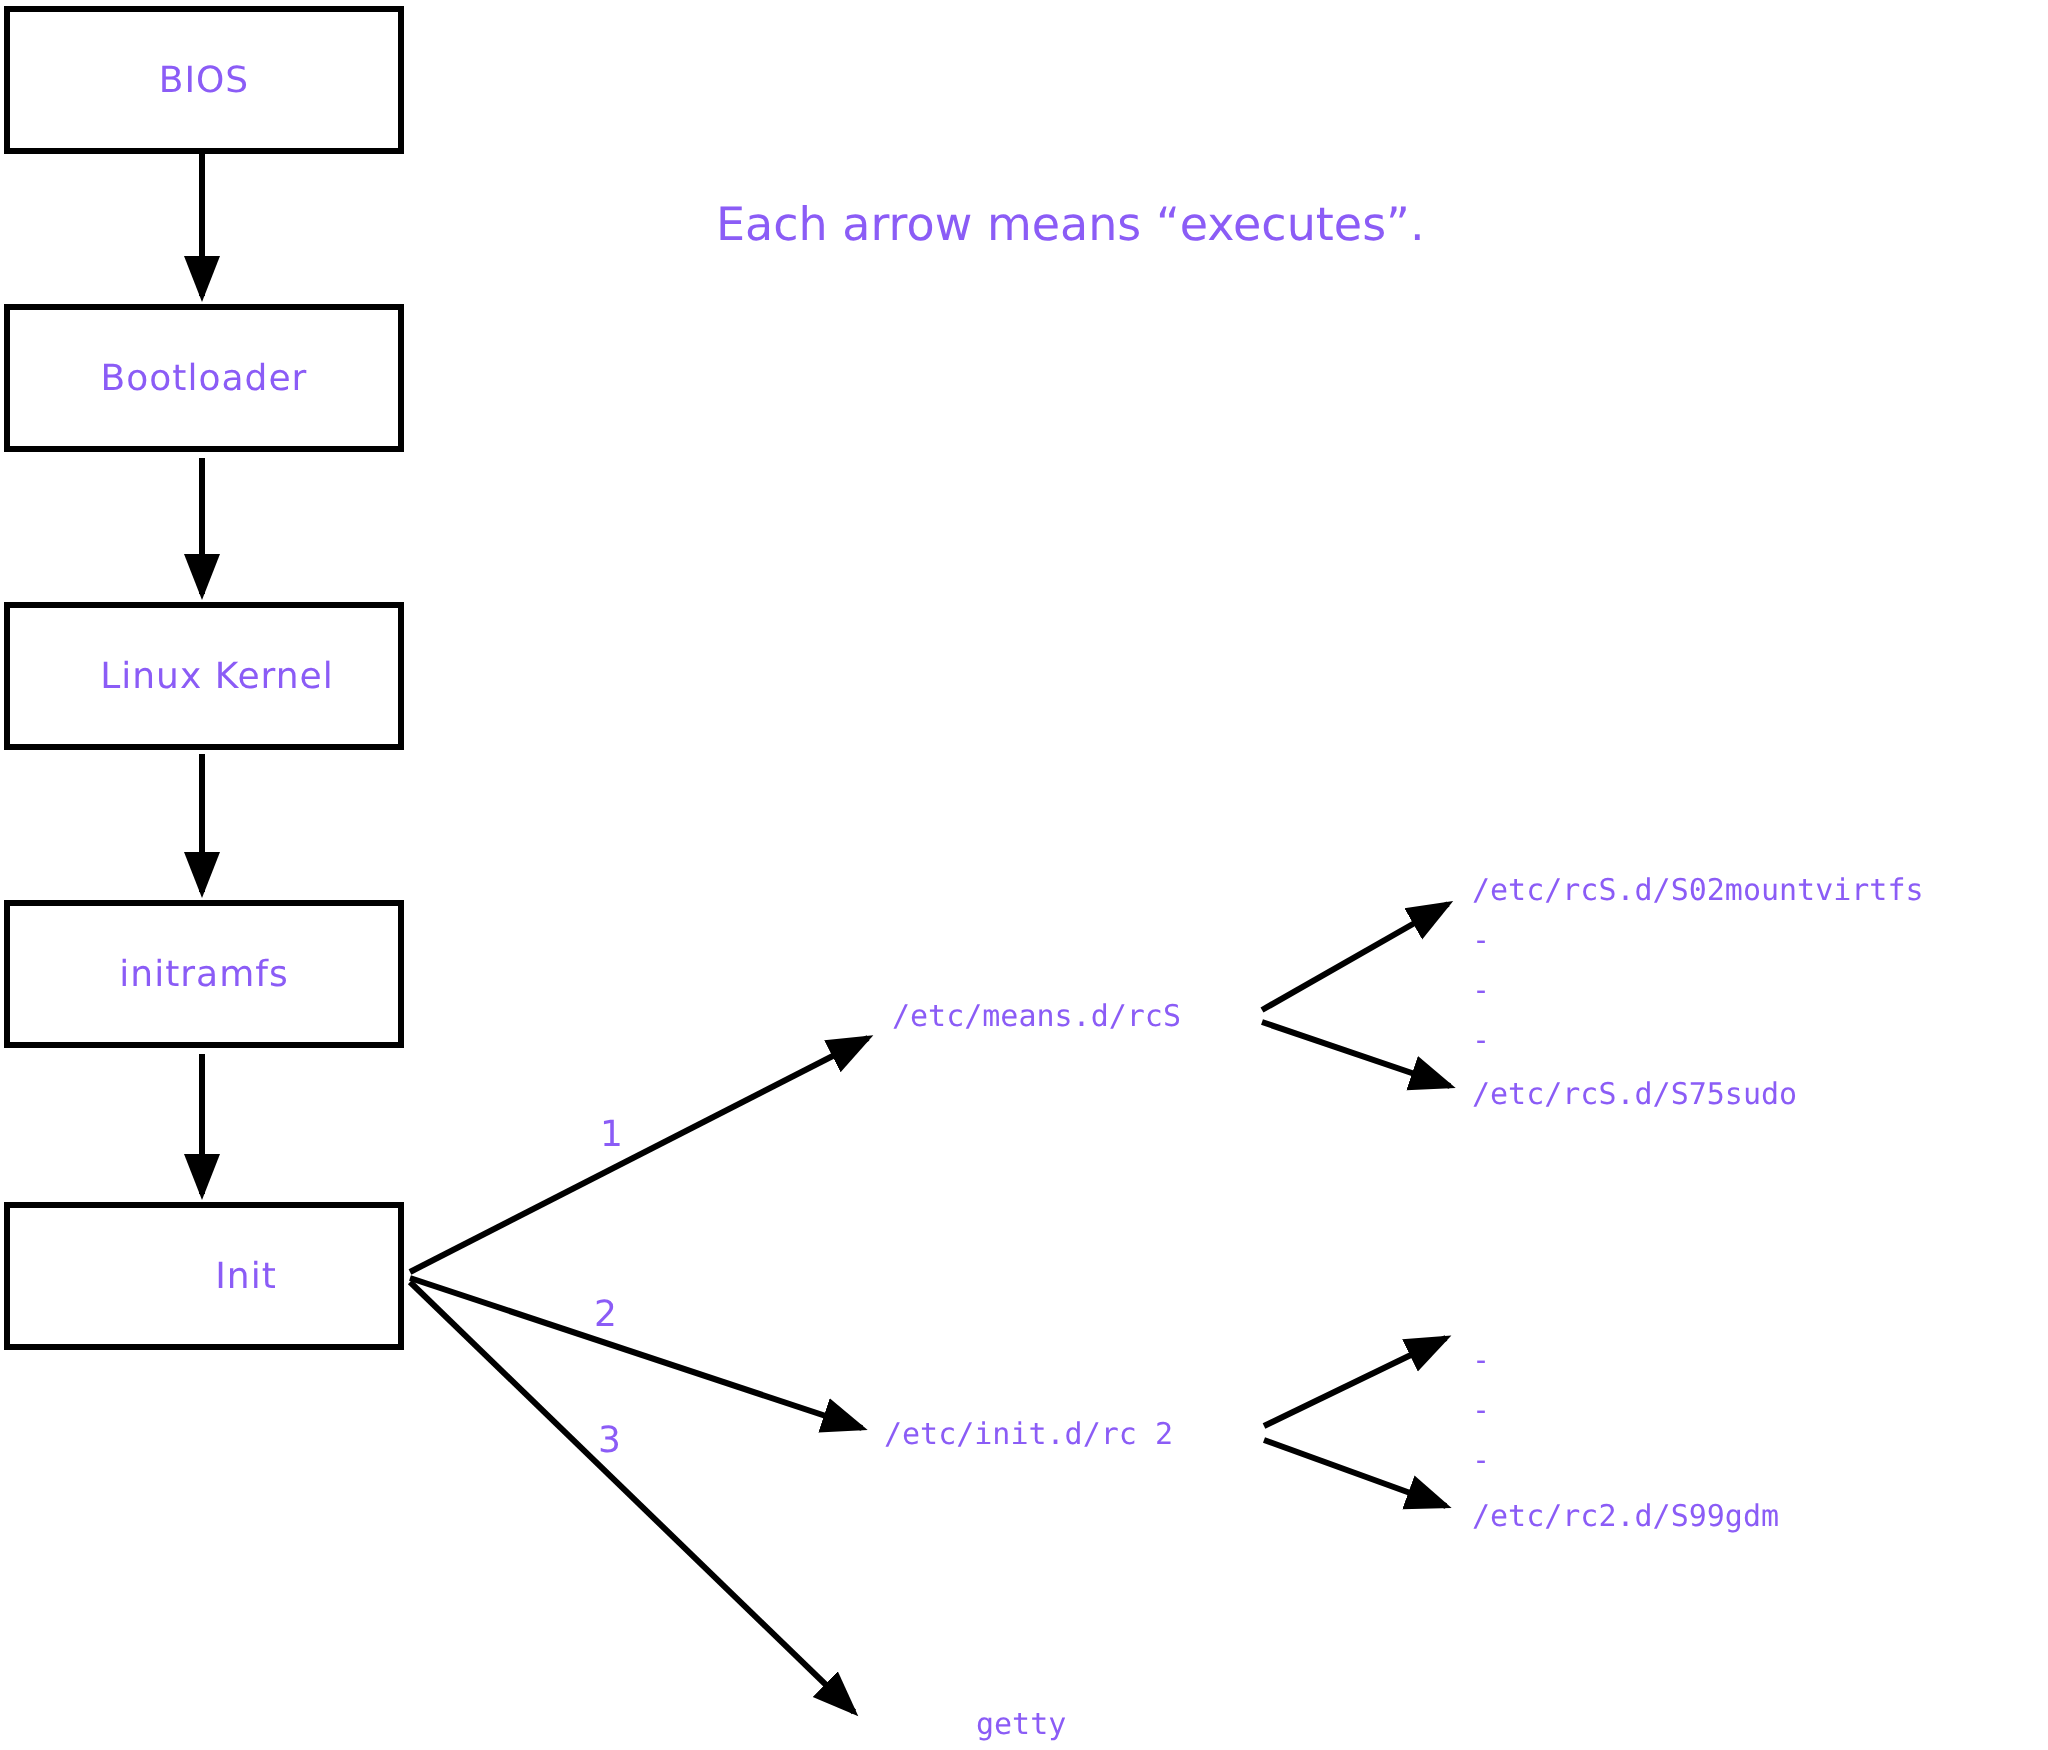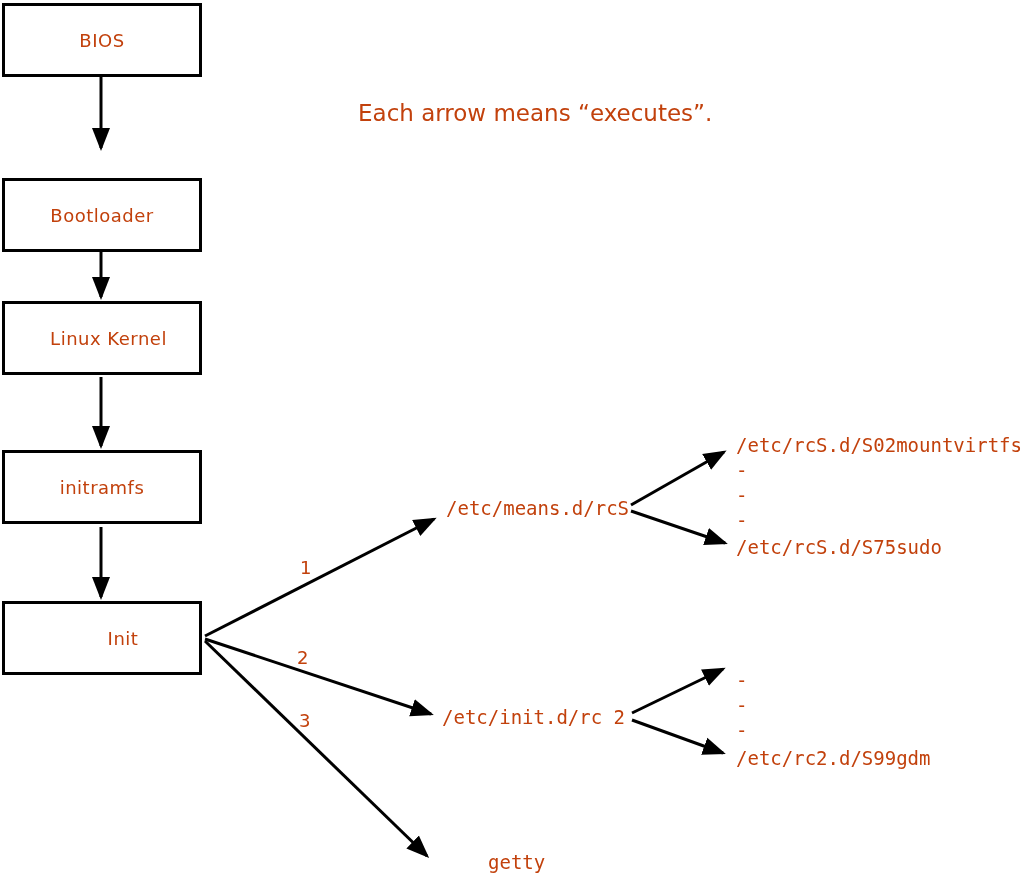--- a/index.html
+++ b/index.html
@@ -7,21 +7,21 @@
     padding: 0;
     background: #ffffff;
   }
   .stage {
     position: relative;
     width: 1024px;
     height: 875px;
     background: #ffffff;
     overflow: hidden;
     font-family: "DejaVu Sans", "Liberation Sans", sans-serif;
-    color: #c2410c;
+    color: #8b5cf6;
   }
   .arrow-layer {
     position: absolute;
     left: 0;
     top: 0;
     width: 1024px;
     height: 875px;
   }
   .arrow-layer line {
     stroke: #000000;
@@ -45,21 +45,21 @@
     position: absolute;
     left: 358px;
     top: 102px;
     font-size: 23px;
     line-height: 22px;
     white-space: nowrap;
   }
   .mono {
     position: absolute;
     font-family: "DejaVu Sans Mono", "Liberation Mono", monospace;
-    font-size: 19px;
+    font-size: 15px;
     line-height: 20px;
     white-space: nowrap;
   }
   .branch-num {
     position: absolute;
     font-size: 18px;
     line-height: 20px;
   }
 </style>
 </head>
@@ -86,21 +86,21 @@
     <line x1="631" y1="505" x2="724" y2="452" marker-end="url(#ah)"></line>
     <line x1="631" y1="511" x2="725" y2="543" marker-end="url(#ah)"></line>
 
     <line x1="632" y1="713" x2="723" y2="669" marker-end="url(#ah)"></line>
     <line x1="632" y1="720" x2="723" y2="753" marker-end="url(#ah)"></line>
   </svg>
 
   <div class="node-box" style="top:3px;">
     <span>BIOS</span>
   </div>
-  <div class="node-box" style="top:152px;margin-top:26px;">
+  <div class="node-box" style="top:152px;">
     <span>Bootloader</span>
   </div>
   <div class="node-box" style="top:301px;padding-left:13px;">
     <span>Linux Kernel</span>
   </div>
   <div class="node-box" style="top:450px;">
     <span>initramfs</span>
   </div>
   <div class="node-box" style="top:601px;padding-left:42px;">
     <span>Init</span>

